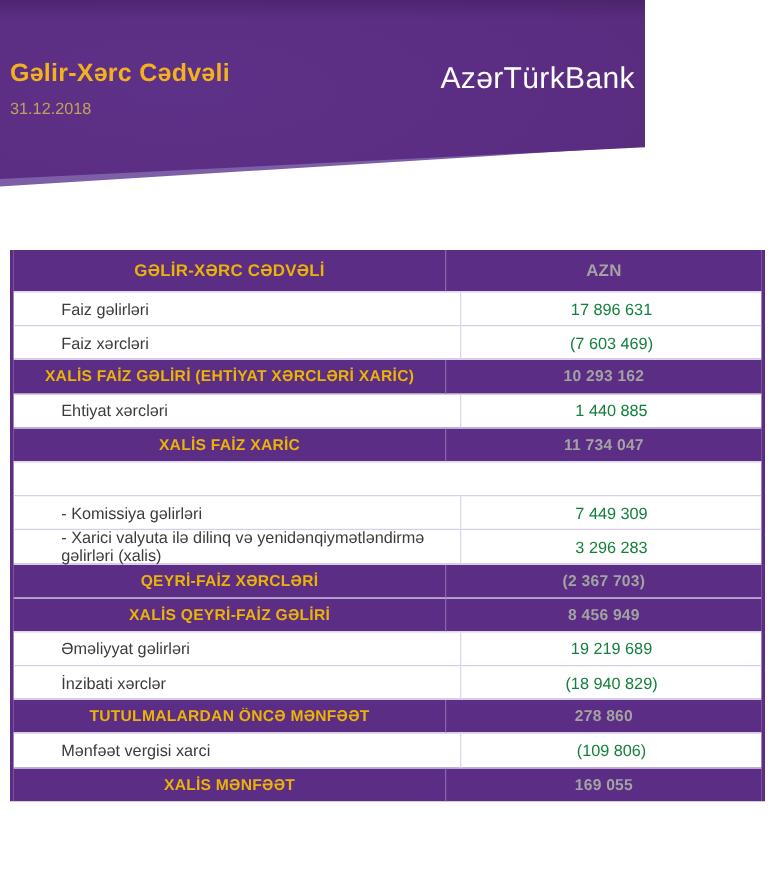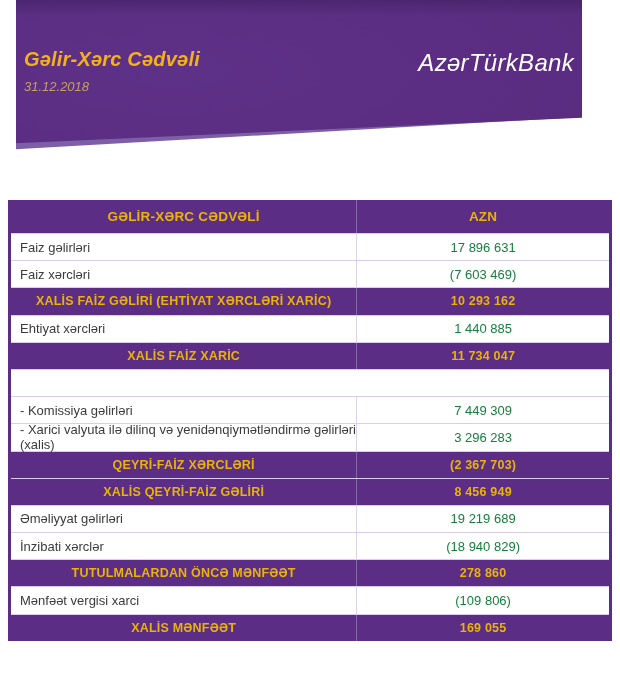--- a/index.html
+++ b/index.html
@@ -7,24 +7,23 @@
     padding: 0;
     width: 620px;
     height: 700px;
     background: #ffffff;
     overflow: hidden;
     font-family: "Liberation Sans", "DejaVu Sans", sans-serif;
   }
   
   .banner {
     position: absolute;
-    top: 0; left: 16px;
-    width: 566px;
+    top: 0; left: 0;
+    width: 516px;
     height: 150px;
-    font-style: italic;
   }
   .banner-layer-light {
     position: absolute;
     inset: 0;
     background: #7d5fa8;
     clip-path: polygon(0 0, 100% 0, 100% 78%, 0 99.5%);
   }
   .banner-layer-main {
     position: absolute;
     inset: 0;
@@ -87,20 +86,21 @@
   .row.header {
     height: 33px;
     border-top: none;
     background: #5b2d84;
   }
   .row.total {
     background: #5b2d84;
   }
   .row.data {
     background: #ffffff;
+    padding-left: 29px;
   }
   .row.spacer {
     background: #ffffff;
   }
   .c1 {
     width: 57.9%;
     display: flex;
     align-items: center;
     box-sizing: border-box;
   }
@@ -126,21 +126,21 @@
     font-size: 12.5px;
     font-weight: bold;
     color: #eab308;
     border-right: 1.5px solid #8566ab;
     letter-spacing: 0.2px;
     text-align: center;
   }
   .row.total .c2, .row.header .c2 {
     font-size: 12.5px;
     font-weight: bold;
-    color: #eab308;
+    color: #a3a3a3;
     letter-spacing: 0.2px;
   }
   .row.header .c1, .row.header .c2 {
     font-size: 13.5px;
   }
 </style>
 </head>
 <body>
 
 <div class="banner">

